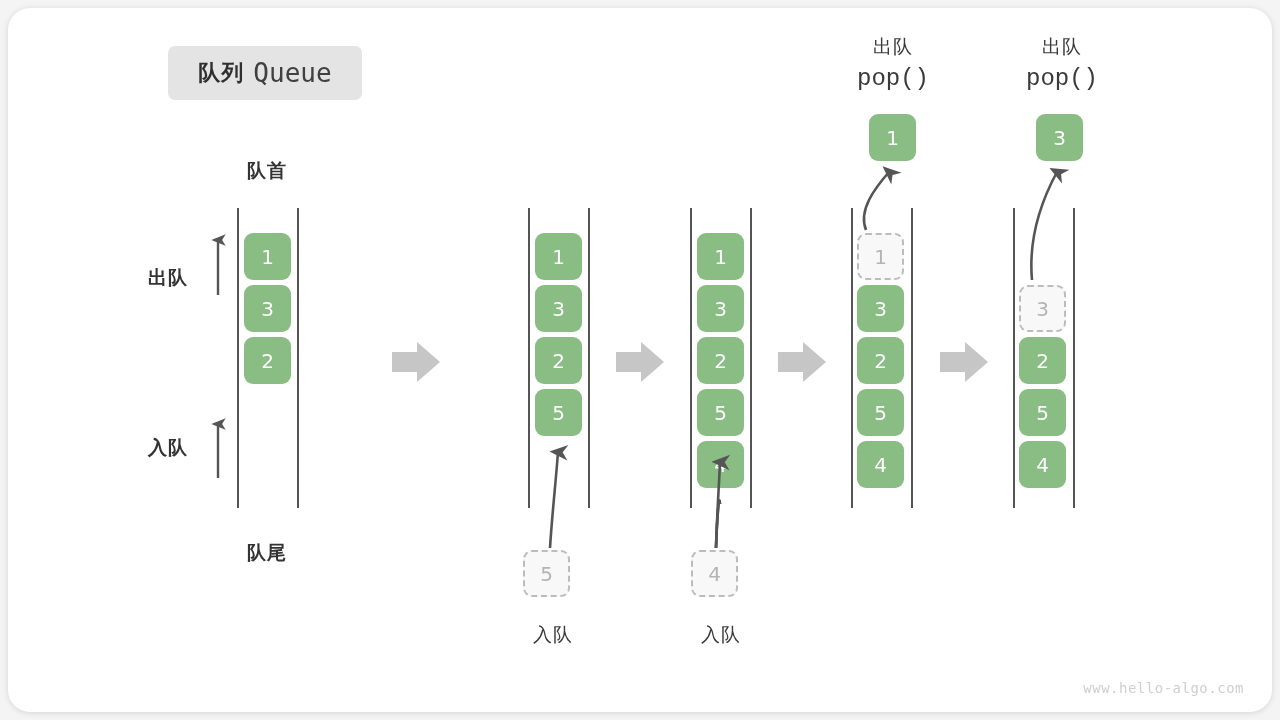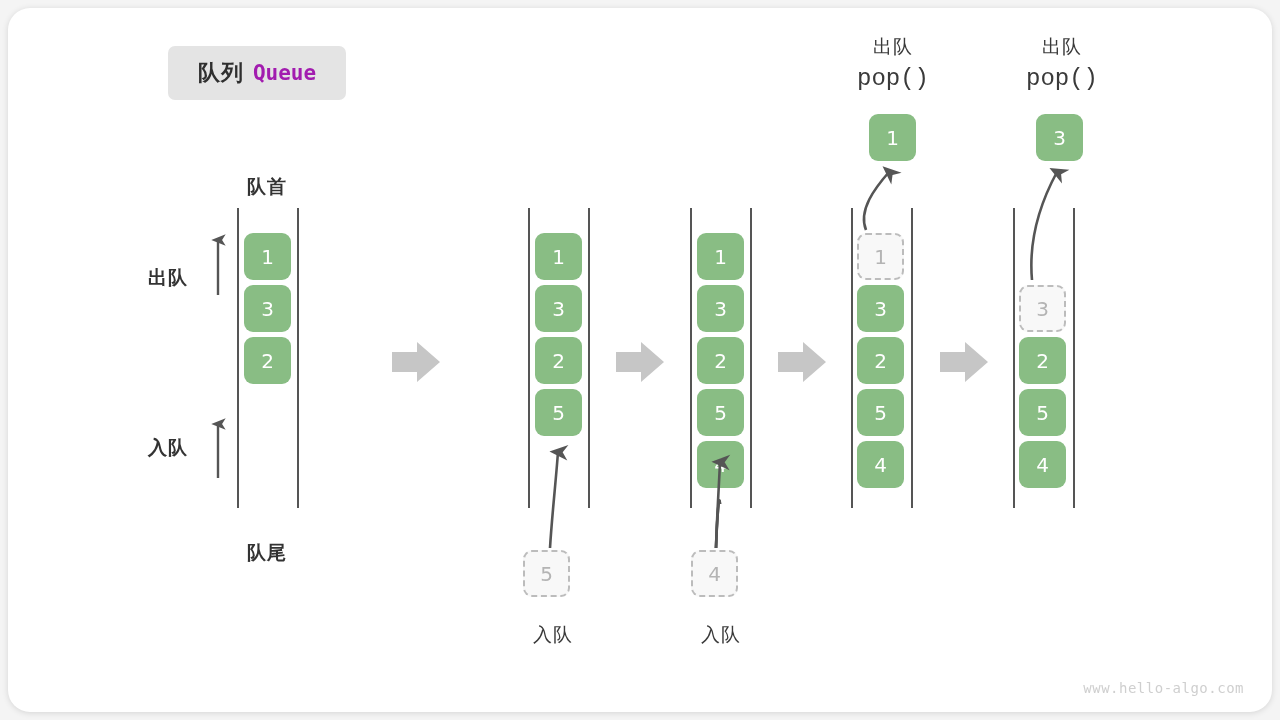--- a/index.html
+++ b/index.html
@@ -46,23 +46,23 @@
   }
   .title-cn {
     font-family: "DejaVu Sans", "Liberation Sans", sans-serif;
     font-size: 22px;
     font-weight: 700;
     color: #2f2f2f;
     letter-spacing: 1px;
   }
   .title-en {
     font-family: "DejaVu Sans Mono", "Liberation Mono", monospace;
-    font-size: 21px;
-    font-weight: 700;
-    color: #a21caf;
+    font-size: 26px;
+    font-weight: 400;
+    color: #404040;
   }
 
   
   .hdr-label {
     position: absolute;
     font-size: 19px;
     font-weight: 700;
     color: #333333;
     letter-spacing: 1px;
     white-space: nowrap;
@@ -153,26 +153,26 @@
   }
 </style>
 </head>
 <body>
 
 <div id="root">
   <div class="card"></div>
 
   <div class="layer">
 
-    <div class="title-badge" style="left:168px; top:46px; width:178px; height:54px;">
+    <div class="title-badge" style="left:168px; top:46px; width:194px; height:54px;">
       <span class="title-cn">队列</span>
       <span class="title-en">Queue</span>
     </div>
 
-    <div class="hdr-label" style="left:232px; top:174px; width:70px;">队首</div>
+    <div class="hdr-label" style="left:232px; top:158px; width:70px;">队首</div>
     <div class="hdr-label" style="left:232px; top:540px; width:70px;">队尾</div>
 
     <div class="side-label" style="left:148px; top:265px;">出队</div>
     <div class="side-label" style="left:148px; top:435px;">入队</div>
 
     <div class="rail" style="left:237px; top:208px; height:300px;"></div>
     <div class="rail" style="left:297px; top:208px; height:300px;"></div>
 
     <div class="blk" style="left:244px; top:233px;">1</div>
     <div class="blk" style="left:244px; top:285px;">3</div>

